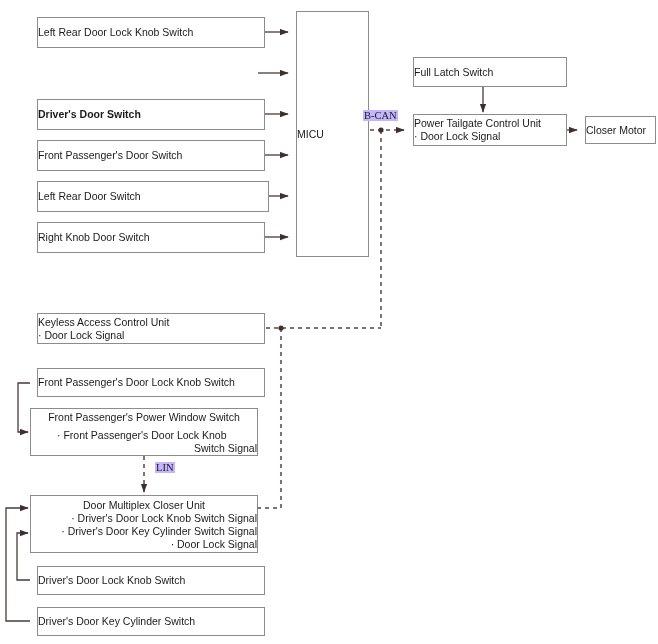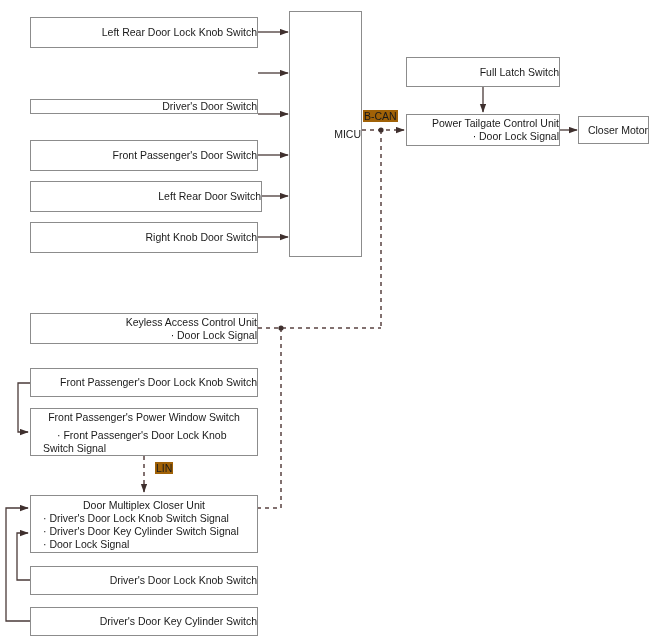--- a/index.html
+++ b/index.html
@@ -40,46 +40,48 @@
     text-align: center;
     white-space: nowrap;
   }
   .box .sub {
     display: block;
     white-space: nowrap;
   }
   .box.center-mid {
     display: flex;
     flex-direction: column;
-    align-items: flex-end;
+    align-items: flex-start;
     justify-content: center;
+    margin-left: 7px;
   }
   .box.stack {
     display: flex;
     flex-direction: column;
     justify-content: center;
   }
   .sub-center {
     text-align: center;
   }
   .sub-left {
-    text-align: left;
+    text-align: right;
     padding-left: 12px;
   }
   .sub-indent {
     text-align: left;
     padding-left: 26px;
   }
   .netlabel {
     position: absolute;
     font-size: 10.5px;
     color: #1a1a1a;
     white-space: nowrap;
-    background: #a16207;
+    background: #c4b5fd;
     padding: 0 1px;
+    font-family: Liberation Serif, serif;
   }
 </style>
 </head>
 <body>
 
 <div id="diagram">
 
   <svg class="wires" viewBox="0 0 658 644" width="658" height="644">
     <defs>
       <marker id="ah" markerWidth="9" markerHeight="9" refX="8.2" refY="3.2" orient="auto" markerUnits="userSpaceOnUse">
@@ -122,21 +124,21 @@
       <circle cx="381" cy="130" r="2.6"></circle>
       <circle cx="281" cy="328" r="2.6"></circle>
     </g>
   </svg>
 
   <div class="box center-mid" style="left:30px; top:17px; width:228px; height:31px;">
     <span class="ttl">Left Rear Door Lock Knob Switch</span>
   </div>
 
 
-  <div class="box center-mid" style="left:30px; top:99px; width:228px; height:15px;">
+  <div class="box center-mid" style="left:30px; top:99px; width:228px; height:31px;font-weight:bold;">
     <span class="ttl">Driver's Door Switch</span>
   </div>
 
   <div class="box center-mid" style="left:30px; top:140px; width:228px; height:31px;">
     <span class="ttl">Front Passenger's Door Switch</span>
   </div>
 
   <div class="box center-mid" style="left:30px; top:181px; width:232px; height:31px;">
     <span class="ttl">Left Rear Door Switch</span>
   </div>

